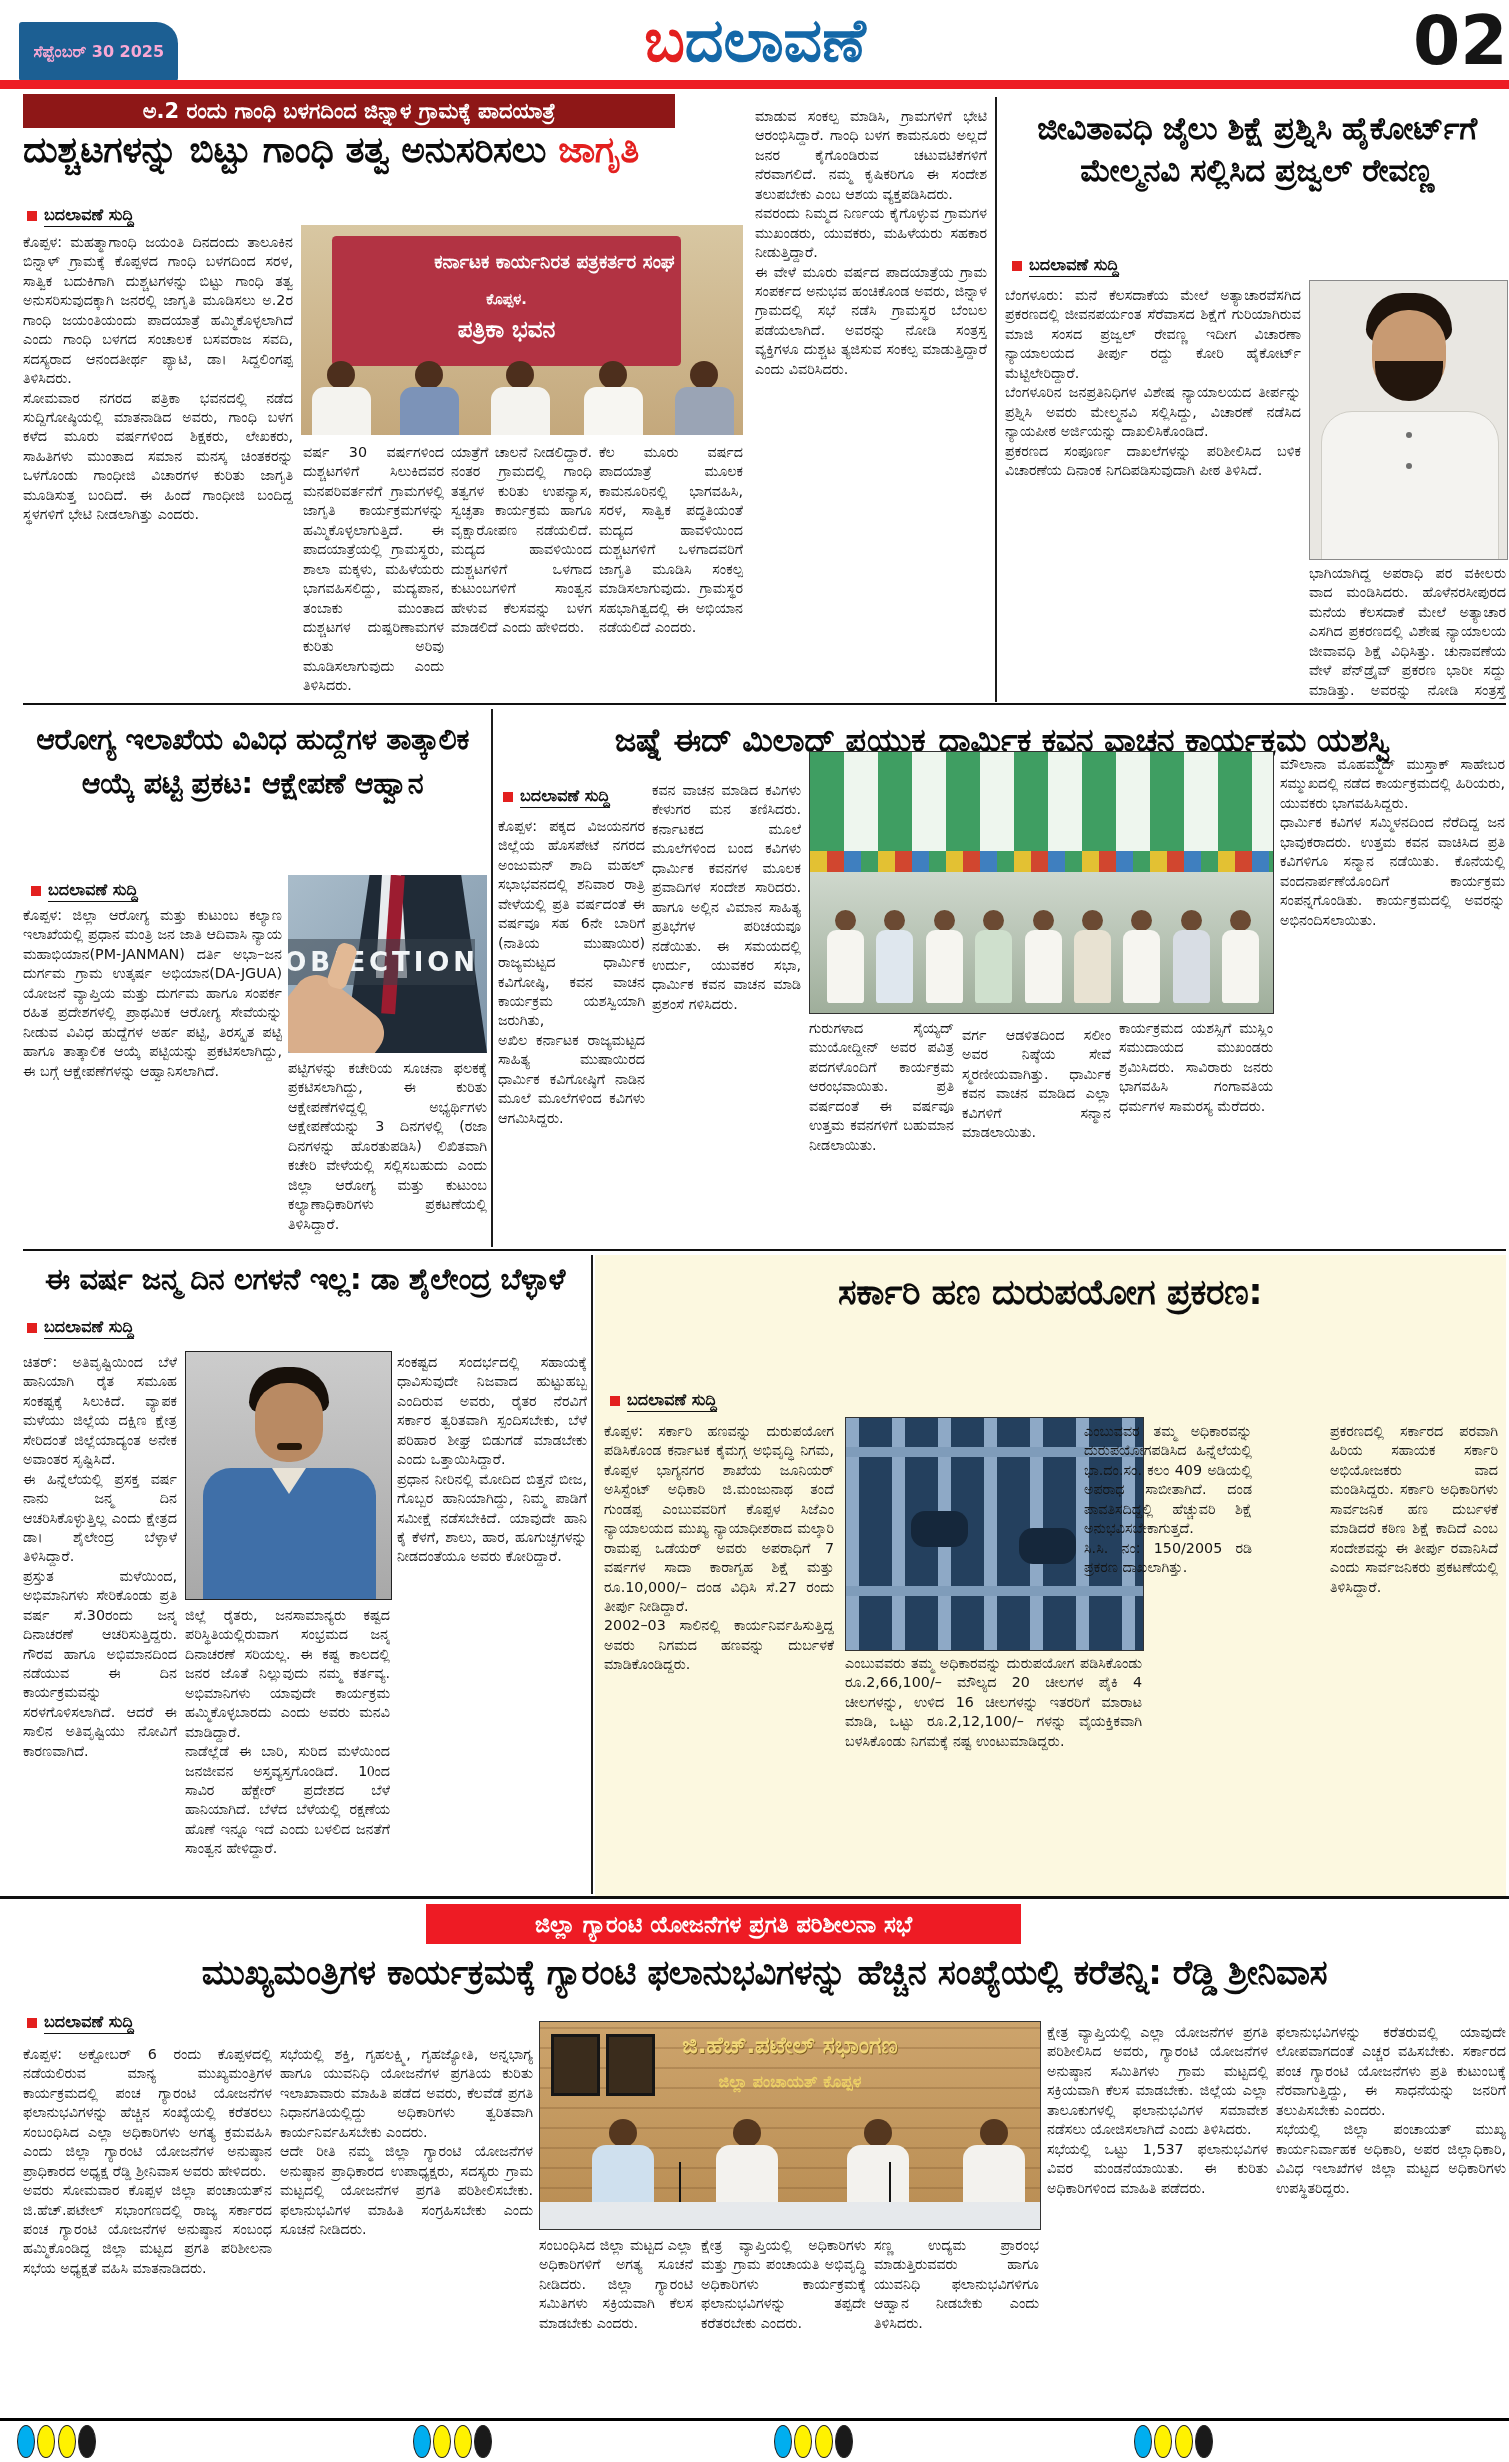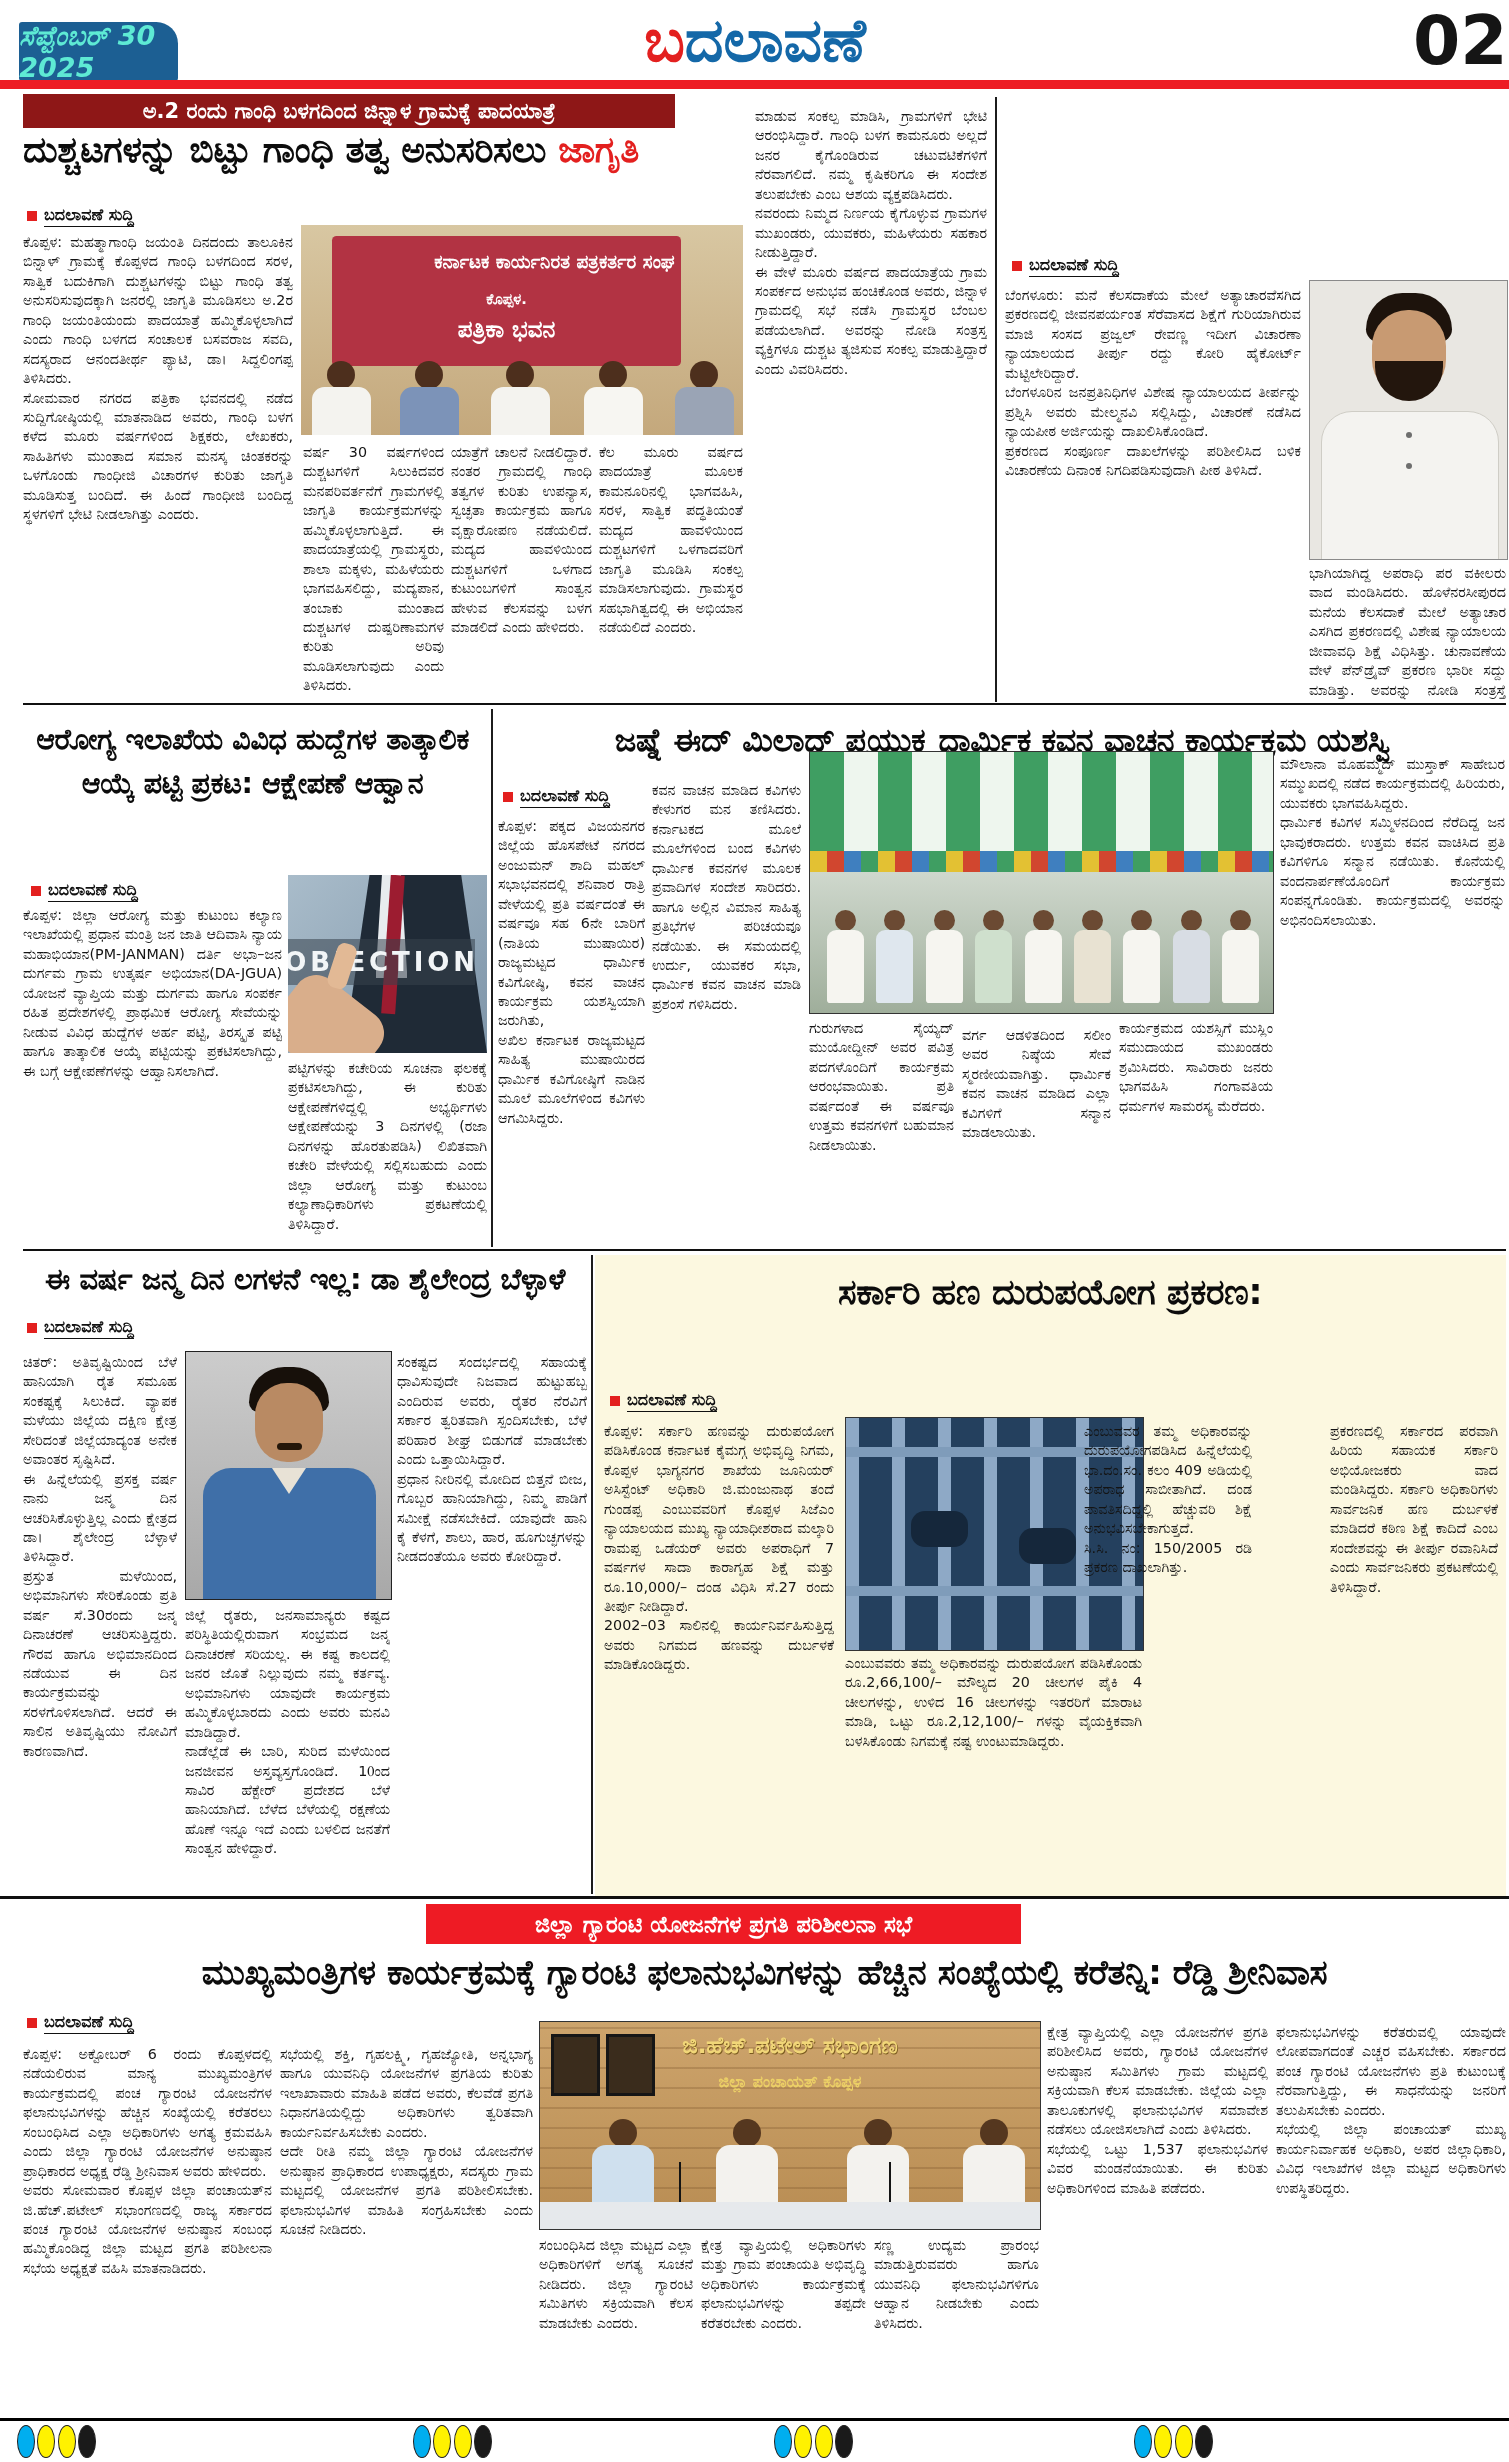--- a/index.html
+++ b/index.html
@@ -78,21 +78,21 @@
   .marks i{width:16px;height:31px;border-radius:50%;border:0.8px solid #222;display:block;}
   .m-c{background:#00aeef;} .m-y{background:#fff200;} .m-k{background:#1a1a1a;}
 </style>
 </head>
 <body>
 
 <div class="page">
 
   <div class="abs" style="left:19.3px;top:21.6px;width:159px;height:59px;background:#1c5f93;border-radius:3.1px 21.6px 3.1px 3.1px;
               display:flex;align-items:center;justify-content:center;">
-    <span style="color:#5eead4;font-weight:bold;font-size:27px;font-style:italic;">ಸೆಪ್ಟೆಂಬರ್ 30 2025</span>
+    <span style="color:#f9a8d4;font-weight:bold;font-size:16px;">ಸೆಪ್ಟೆಂಬರ್ 30 2025</span>
   </div>
   <div class="abs center" style="left:0;top:4.6px;width:1510px;font-size:60px;font-weight:bold;">
     <span style="color:#e3201f;">ಬ</span><span style="color:#1468a8;">ದಲಾವಣೆ</span>
   </div>
   <div class="abs" style="left:1413px;top:1px;width:93px;font-size:68px;font-weight:bold;color:#151515;">02</div>
   <div class="abs" style="left:0;top:80px;width:1510px;height:9.3px;background:#ed1c24;"></div>
 
   <div class="abs" style="left:23px;top:94px;width:652px;height:34px;background:#8e1717;display:flex;align-items:center;justify-content:center;">
     <span style="color:#fff;font-weight:bold;font-size:21px;">ಅ.2 ರಂದು ಗಾಂಧಿ ಬಳಗದಿಂದ ಜಿನ್ನಾಳ ಗ್ರಾಮಕ್ಕೆ ಪಾದಯಾತ್ರೆ</span>
   </div>
@@ -136,20 +136,21 @@
 ಸೋಮವಾರ ನಗರದ ಪತ್ರಿಕಾ ಭವನದಲ್ಲಿ ನಡೆದ ಸುದ್ದಿಗೋಷ್ಠಿಯಲ್ಲಿ ಮಾತನಾಡಿದ ಅವರು, ಗಾಂಧಿ ಬಳಗ ಕಳೆದ ಮೂರು ವರ್ಷಗಳಿಂದ ಶಿಕ್ಷಕರು, ಲೇಖಕರು, ಸಾಹಿತಿಗಳು ಮುಂತಾದ ಸಮಾನ ಮನಸ್ಕ ಚಿಂತಕರನ್ನು ಒಳಗೊಂಡು ಗಾಂಧೀಜಿ ವಿಚಾರಗಳ ಕುರಿತು ಜಾಗೃತಿ ಮೂಡಿಸುತ್ತ ಬಂದಿದೆ. ಈ ಹಿಂದೆ ಗಾಂಧೀಜಿ ಬಂದಿದ್ದ ಸ್ಥಳಗಳಿಗೆ ಭೇಟಿ ನೀಡಲಾಗಿತ್ತು ಎಂದರು.</div>
   <div class="abs bodytext" style="left:303px;top:443px;width:141px;height:256px;">ವರ್ಷ 30 ವರ್ಷಗಳಿಂದ ದುಶ್ಚಟಗಳಿಗೆ ಸಿಲುಕಿದವರ ಮನಪರಿವರ್ತನೆಗೆ ಗ್ರಾಮಗಳಲ್ಲಿ ಜಾಗೃತಿ ಕಾರ್ಯಕ್ರಮಗಳನ್ನು ಹಮ್ಮಿಕೊಳ್ಳಲಾಗುತ್ತಿದೆ. ಈ ಪಾದಯಾತ್ರೆಯಲ್ಲಿ ಗ್ರಾಮಸ್ಥರು, ಶಾಲಾ ಮಕ್ಕಳು, ಮಹಿಳೆಯರು ಭಾಗವಹಿಸಲಿದ್ದು, ಮದ್ಯಪಾನ, ತಂಬಾಕು ಮುಂತಾದ ದುಶ್ಚಟಗಳ ದುಷ್ಪರಿಣಾಮಗಳ ಕುರಿತು ಅರಿವು ಮೂಡಿಸಲಾಗುವುದು ಎಂದು ತಿಳಿಸಿದರು.</div>
   <div class="abs bodytext" style="left:451px;top:443px;width:141px;height:256px;">ಯಾತ್ರೆಗೆ ಚಾಲನೆ ನೀಡಲಿದ್ದಾರೆ. ನಂತರ ಗ್ರಾಮದಲ್ಲಿ ಗಾಂಧಿ ತತ್ವಗಳ ಕುರಿತು ಉಪನ್ಯಾಸ, ಸ್ವಚ್ಛತಾ ಕಾರ್ಯಕ್ರಮ ಹಾಗೂ ವೃಕ್ಷಾರೋಪಣ ನಡೆಯಲಿದೆ. ಮದ್ಯದ ಹಾವಳಿಯಿಂದ ದುಶ್ಚಟಗಳಿಗೆ ಒಳಗಾದ ಕುಟುಂಬಗಳಿಗೆ ಸಾಂತ್ವನ ಹೇಳುವ ಕೆಲಸವನ್ನು ಬಳಗ ಮಾಡಲಿದೆ ಎಂದು ಹೇಳಿದರು.</div>
   <div class="abs bodytext" style="left:599px;top:443px;width:144px;height:256px;">ಕೆಲ ಮೂರು ವರ್ಷದ ಪಾದಯಾತ್ರೆ ಮೂಲಕ ಕಾಮನೂರಿನಲ್ಲಿ ಭಾಗವಹಿಸಿ, ಸರಳ, ಸಾತ್ವಿಕ ಪದ್ಧತಿಯಂತೆ ಮದ್ಯದ ಹಾವಳಿಯಿಂದ ದುಶ್ಚಟಗಳಿಗೆ ಒಳಗಾದವರಿಗೆ ಜಾಗೃತಿ ಮೂಡಿಸಿ ಸಂಕಲ್ಪ ಮಾಡಿಸಲಾಗುವುದು. ಗ್ರಾಮಸ್ಥರ ಸಹಭಾಗಿತ್ವದಲ್ಲಿ ಈ ಅಭಿಯಾನ ನಡೆಯಲಿದೆ ಎಂದರು.</div>
   <div class="abs bodytext" style="left:755px;top:107px;width:232px;height:592px;">ಮಾಡುವ ಸಂಕಲ್ಪ ಮಾಡಿಸಿ, ಗ್ರಾಮಗಳಿಗೆ ಭೇಟಿ ಆರಂಭಿಸಿದ್ದಾರೆ. ಗಾಂಧಿ ಬಳಗ ಕಾಮನೂರು ಅಲ್ಲದೆ ಜನರ ಕೈಗೊಂಡಿರುವ ಚಟುವಟಿಕೆಗಳಿಗೆ ನೆರವಾಗಲಿದೆ. ನಮ್ಮ ಕೃಷಿಕರಿಗೂ ಈ ಸಂದೇಶ ತಲುಪಬೇಕು ಎಂಬ ಆಶಯ ವ್ಯಕ್ತಪಡಿಸಿದರು.
 ನವರಂದು ನಿಮ್ಮದ ನಿರ್ಣಯ ಕೈಗೊಳ್ಳುವ ಗ್ರಾಮಗಳ ಮುಖಂಡರು, ಯುವಕರು, ಮಹಿಳೆಯರು ಸಹಕಾರ ನೀಡುತ್ತಿದ್ದಾರೆ.
 ಈ ವೇಳೆ ಮೂರು ವರ್ಷದ ಪಾದಯಾತ್ರೆಯ ಗ್ರಾಮ ಸಂಪರ್ಕದ ಅನುಭವ ಹಂಚಿಕೊಂಡ ಅವರು, ಜಿನ್ನಾಳ ಗ್ರಾಮದಲ್ಲಿ ಸಭೆ ನಡೆಸಿ ಗ್ರಾಮಸ್ಥರ ಬೆಂಬಲ ಪಡೆಯಲಾಗಿದೆ. ಅವರನ್ನು ನೋಡಿ ಸಂತ್ರಸ್ತ ವ್ಯಕ್ತಿಗಳೂ ದುಶ್ಚಟ ತ್ಯಜಿಸುವ ಸಂಕಲ್ಪ ಮಾಡುತ್ತಿದ್ದಾರೆ ಎಂದು ವಿವರಿಸಿದರು.</div>
 
   <div class="abs vline" style="left:995px;top:97px;height:605px;"></div>
 
+  <div class="abs headline center" style="left:1008px;top:108px;width:498px;font-size:31px;line-height:1.35;">ಜೀವಿತಾವಧಿ ಜೈಲು ಶಿಕ್ಷೆ ಪ್ರಶ್ನಿಸಿ ಹೈಕೋರ್ಟ್‌ಗೆ ಮೇಲ್ಮನವಿ ಸಲ್ಲಿಸಿದ ಪ್ರಜ್ವಲ್ ರೇವಣ್ಣ</div>
   <div class="abs byline" style="left:1012px;top:255px;">
     <span class="bl-sq"></span>
     <span class="bl-txt">ಬದಲಾವಣೆ ಸುದ್ದಿ</span>
   </div>
   <div class="abs bodytext" style="left:1005px;top:286px;width:296px;height:415px;">ಬೆಂಗಳೂರು: ಮನೆ ಕೆಲಸದಾಕೆಯ ಮೇಲೆ ಅತ್ಯಾಚಾರವೆಸಗಿದ ಪ್ರಕರಣದಲ್ಲಿ ಜೀವನಪರ್ಯಂತ ಸೆರೆವಾಸದ ಶಿಕ್ಷೆಗೆ ಗುರಿಯಾಗಿರುವ ಮಾಜಿ ಸಂಸದ ಪ್ರಜ್ವಲ್ ರೇವಣ್ಣ ಇದೀಗ ವಿಚಾರಣಾ ನ್ಯಾಯಾಲಯದ ತೀರ್ಪು ರದ್ದು ಕೋರಿ ಹೈಕೋರ್ಟ್ ಮೆಟ್ಟಿಲೇರಿದ್ದಾರೆ.
 ಬೆಂಗಳೂರಿನ ಜನಪ್ರತಿನಿಧಿಗಳ ವಿಶೇಷ ನ್ಯಾಯಾಲಯದ ತೀರ್ಪನ್ನು ಪ್ರಶ್ನಿಸಿ ಅವರು ಮೇಲ್ಮನವಿ ಸಲ್ಲಿಸಿದ್ದು, ವಿಚಾರಣೆ ನಡೆಸಿದ ನ್ಯಾಯಪೀಠ ಅರ್ಜಿಯನ್ನು ದಾಖಲಿಸಿಕೊಂಡಿದೆ.
 ಪ್ರಕರಣದ ಸಂಪೂರ್ಣ ದಾಖಲೆಗಳನ್ನು ಪರಿಶೀಲಿಸಿದ ಬಳಿಕ ವಿಚಾರಣೆಯ ದಿನಾಂಕ ನಿಗದಿಪಡಿಸುವುದಾಗಿ ಪೀಠ ತಿಳಿಸಿದೆ.</div>
   <div class="abs photo ph-prajwal" style="left:1309px;top:280px;width:197px;height:278px;">
     <div class="hair"></div>
     <div class="face"></div>

